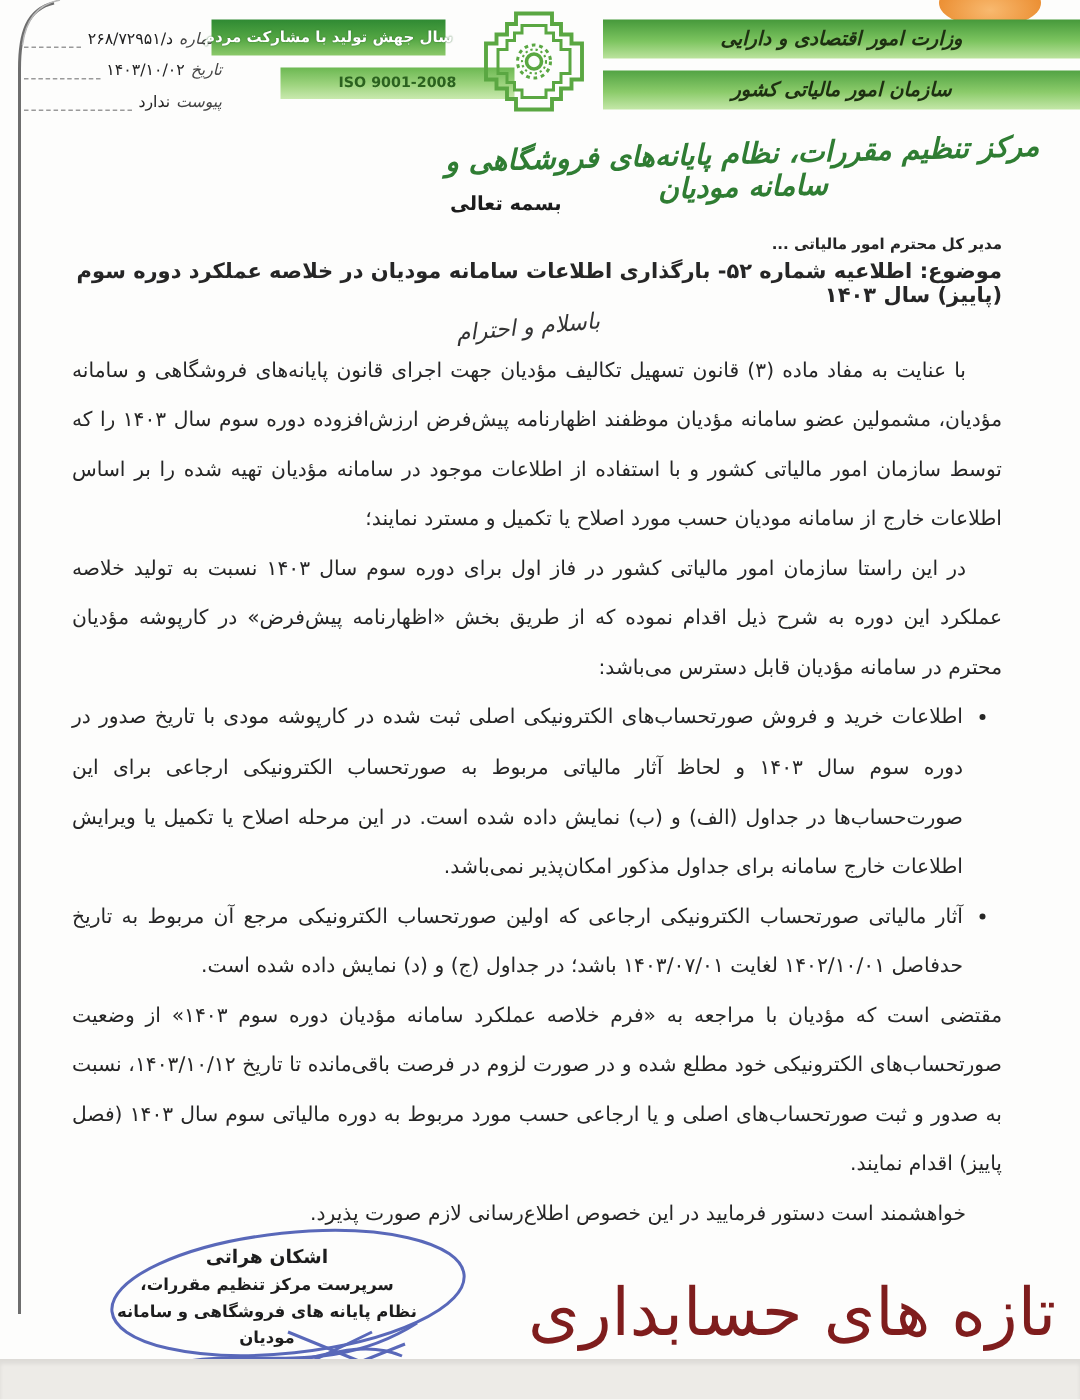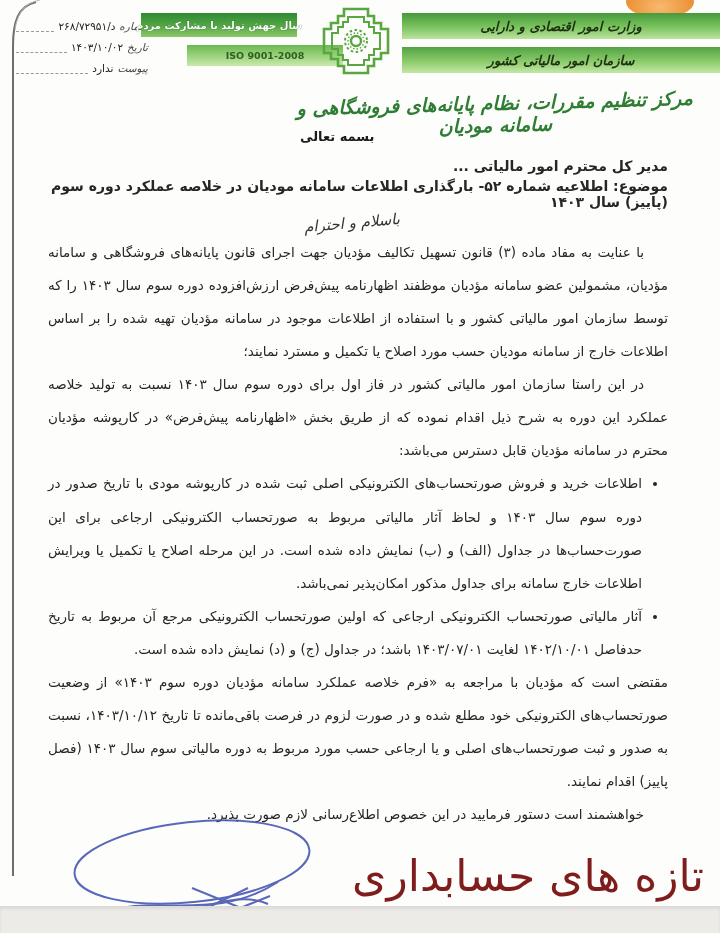--- a/index.html
+++ b/index.html
@@ -31,21 +31,21 @@
     background:linear-gradient(180deg,#52a344 0%,#8bcb6a 55%,#c4e7a8 100%);}
 
   .logo{position:absolute;left:316px;top:5px;width:80px;height:72px;display:flex;align-items:center;justify-content:center;}
 
   .center-title{position:absolute;right:10px;top:92px;width:430px;text-align:center;direction:rtl;
     color:#2f7d33;font-size:19px;font-weight:bold;font-style:italic;transform:rotate(-1.5deg);}
   .besmeh{position:absolute;left:300px;top:129px;font-size:13px;font-weight:bold;color:#1c1c1c;direction:rtl;}
 
   
   .letter{position:absolute;left:48px;right:52px;top:158px;direction:rtl;color:#262626;}
-  .addressee{margin:0 0 4px 0;font-size:14px;font-weight:bold;}
+  .addressee{margin:0 0 4px 0;font-size:10px;font-weight:bold;}
   .subject{margin:0 0 2px 0;font-size:14px;font-weight:bold;}
   .salutation{width:fit-content;margin:4px 268px 4px auto;font-size:15px;font-style:italic;
     color:#333;transform:rotate(-5deg);letter-spacing:1px;}
   .para{margin:0;font-size:13.5px;line-height:2.45;text-align:justify;}
   .para.indent{text-indent:24px;}
   .bullets{margin:0;padding:0 26px 0 0;font-size:13.5px;line-height:2.45;}
   .bullets li{text-align:justify;margin:0;}
 
   
   .signature{position:absolute;left:62px;top:828px;width:232px;text-align:center;direction:rtl;
@@ -117,20 +117,25 @@
     <p class="para indent">با عنایت به مفاد ماده (۳) قانون تسهیل تکالیف مؤدیان جهت اجرای قانون پایانه‌های فروشگاهی و سامانه مؤدیان، مشمولین عضو سامانه مؤدیان موظفند اظهارنامه پیش‌فرض ارزش‌افزوده دوره سوم سال ۱۴۰۳ را که توسط سازمان امور مالیاتی کشور و با استفاده از اطلاعات موجود در سامانه مؤدیان تهیه شده را بر اساس اطلاعات خارج از سامانه مودیان حسب مورد اصلاح یا تکمیل و مسترد نمایند؛</p>
     <p class="para indent">در این راستا سازمان امور مالیاتی کشور در فاز اول برای دوره سوم سال ۱۴۰۳ نسبت به تولید خلاصه عملکرد این دوره به شرح ذیل اقدام نموده که از طریق بخش «اظهارنامه پیش‌فرض» در کارپوشه مؤدیان محترم در سامانه مؤدیان قابل دسترس می‌باشد:</p>
     <ul class="bullets">
       <li>اطلاعات خرید و فروش صورتحساب‌های الکترونیکی اصلی ثبت شده در کارپوشه مودی با تاریخ صدور در دوره سوم سال ۱۴۰۳ و لحاظ آثار مالیاتی مربوط به صورتحساب الکترونیکی ارجاعی برای این صورت‌حساب‌ها در جداول (الف) و (ب) نمایش داده شده است. در این مرحله اصلاح یا تکمیل یا ویرایش اطلاعات خارج سامانه برای جداول مذکور امکان‌پذیر نمی‌باشد.</li>
       <li>آثار مالیاتی صورتحساب الکترونیکی ارجاعی که اولین صورتحساب الکترونیکی مرجع آن مربوط به تاریخ حدفاصل ۱۴۰۲/۱۰/۰۱ لغایت ۱۴۰۳/۰۷/۰۱ باشد؛ در جداول (ج) و (د) نمایش داده شده است.</li>
     </ul>
     <p class="para">مقتضی است که مؤدیان با مراجعه به «فرم خلاصه عملکرد سامانه مؤدیان دوره سوم ۱۴۰۳» از وضعیت صورتحساب‌های الکترونیکی خود مطلع شده و در صورت لزوم در فرصت باقی‌مانده تا تاریخ ۱۴۰۳/۱۰/۱۲، نسبت به صدور و ثبت صورتحساب‌های اصلی و یا ارجاعی حسب مورد مربوط به دوره مالیاتی سوم سال ۱۴۰۳ (فصل پاییز) اقدام نمایند.</p>
     <p class="para indent">خواهشمند است دستور فرمایید در این خصوص اطلاع‌رسانی لازم صورت پذیرد.</p>
   </main>
 
+  <div class="signature">
+    <div class="sig-name">اشکان هراتی</div>
+    <div class="sig-line">سرپرست مرکز تنظیم مقررات،</div>
+    <div class="sig-line">نظام پایانه های فروشگاهی و سامانه مودیان</div>
+  </div>
   <svg class="scribble" viewBox="0 0 290 112">
     <g stroke="#3d4fae" stroke-width="2" fill="none" opacity="0.85">
       <ellipse cx="152" cy="46" rx="118" ry="40" transform="rotate(-6 152 46)"></ellipse>
       <path d="M62 98 C112 76 172 108 238 66"></path>
       <path d="M104 97 C152 102 192 72 228 88"></path>
       <path d="M142 104 L208 72 M152 72 L218 99 M170 104 L230 80"></path>
     </g>
   </svg>
 
   <div class="watermark">تازه های حسابداری</div>

